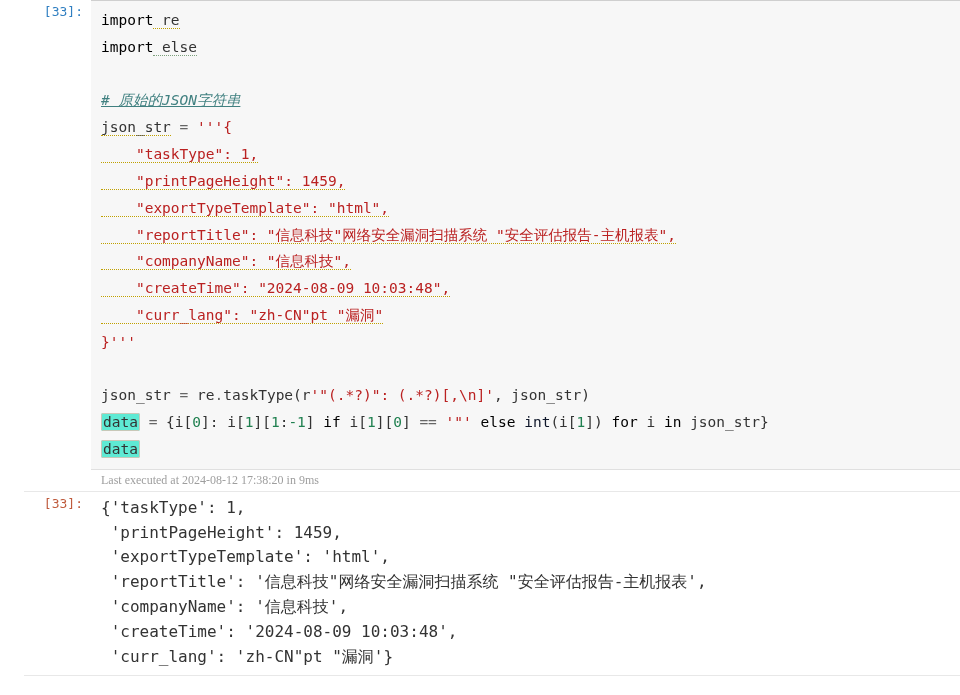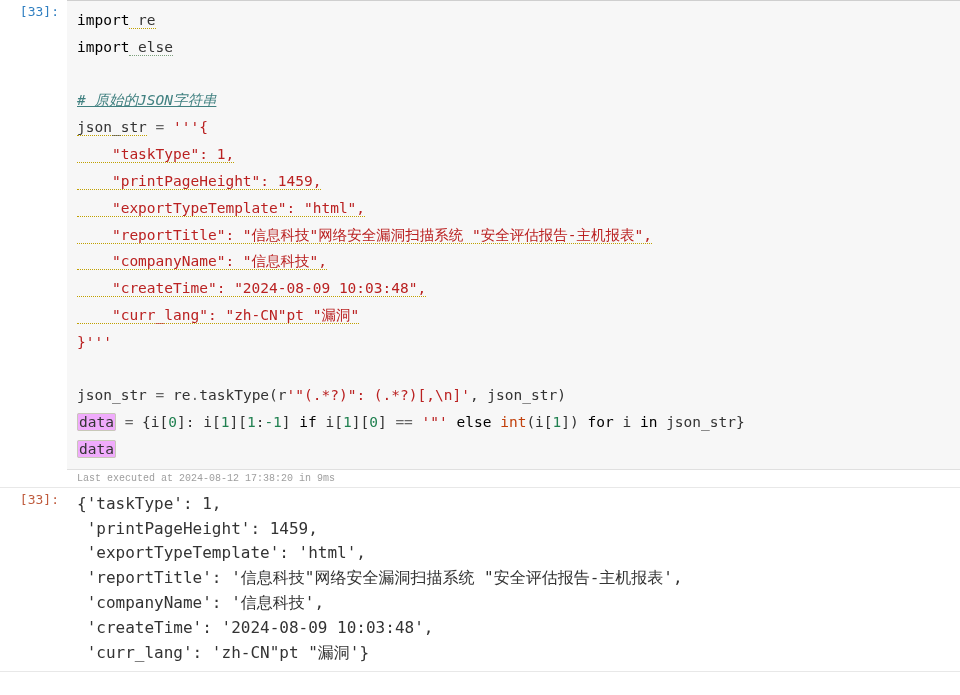--- a/index.html
+++ b/index.html
@@ -8,20 +8,21 @@
     font-size: 14px;
     background: #ffffff;
     color: #333;
     width: 960px;
     height: 695px;
     overflow: hidden;
   }
   .cell {
     display: flex;
     border-bottom: 1px solid #e8e8e8;
+    margin-left: 24px;
   }
   .prompt-col {
     width: 67px;
     flex-shrink: 0;
     padding: 4px 8px 0 8px;
     text-align: right;
     font-family: 'DejaVu Sans Mono', monospace;
     font-size: 13px;
     color: #307fc1;
   }
@@ -39,45 +40,45 @@
     font-family: 'DejaVu Sans Mono', 'Consolas', monospace;
     font-size: 14.5px;
     line-height: 1.85;
     white-space: pre;
     color: #333;
     overflow-x: auto;
   }
   .exec-info {
     background: #ffffff;
     padding: 3px 10px;
-    font-family: Liberation Mono, monospace;
-    font-size: 10px;
+    font-family: Liberation Serif, serif;
+    font-size: 12px;
     color: #9e9e9e;
     border-top: 1px solid #e0e0e0;
   }
   .output-area {
     padding: 4px 10px 6px 10px;
     font-family: 'DejaVu Sans Mono', 'Consolas', monospace;
     font-size: 16px;
     line-height: 1.55;
     white-space: pre;
     color: #333;
   }
   
   .kw { color: #000000; font-weight: normal; } 
   .nn { color: #333; border-bottom: 1px dotted #888; } 
   .cm { color: #408080; font-style: italic; text-decoration: underline; } 
   .st { color: #ba2121; } 
   .op { color: #666666; } 
   .num { color: #208050; } 
   .fn { color: #333; } 
-  .bi { color: #c2410c; text-align: right; } 
+  .bi { color: #0f172a; text-align: right; } 
   .ul { border-bottom: 1px dotted #c0a000; } 
   .ul2 { border-bottom: 1px dotted #7ca07c; }
-  .hl { background: #f0abfc; border: 1px solid #c8c8b8; border-radius: 2px; padding: 0 1px; }
+  .hl { background: #5eead4; border: 1px solid #c8c8b8; border-radius: 2px; padding: 0 1px; }
 </style>
 </head>
 <body>
 
 <div class="cell">
   <div class="prompt-col">[33]:</div>
   <div class="content-col">
     <div class="code-area"><span class="kw">import</span><span class="nn ul"> re</span>
 <span class="kw">import</span><span class="nn ul2"> else</span>
 <span></span>

